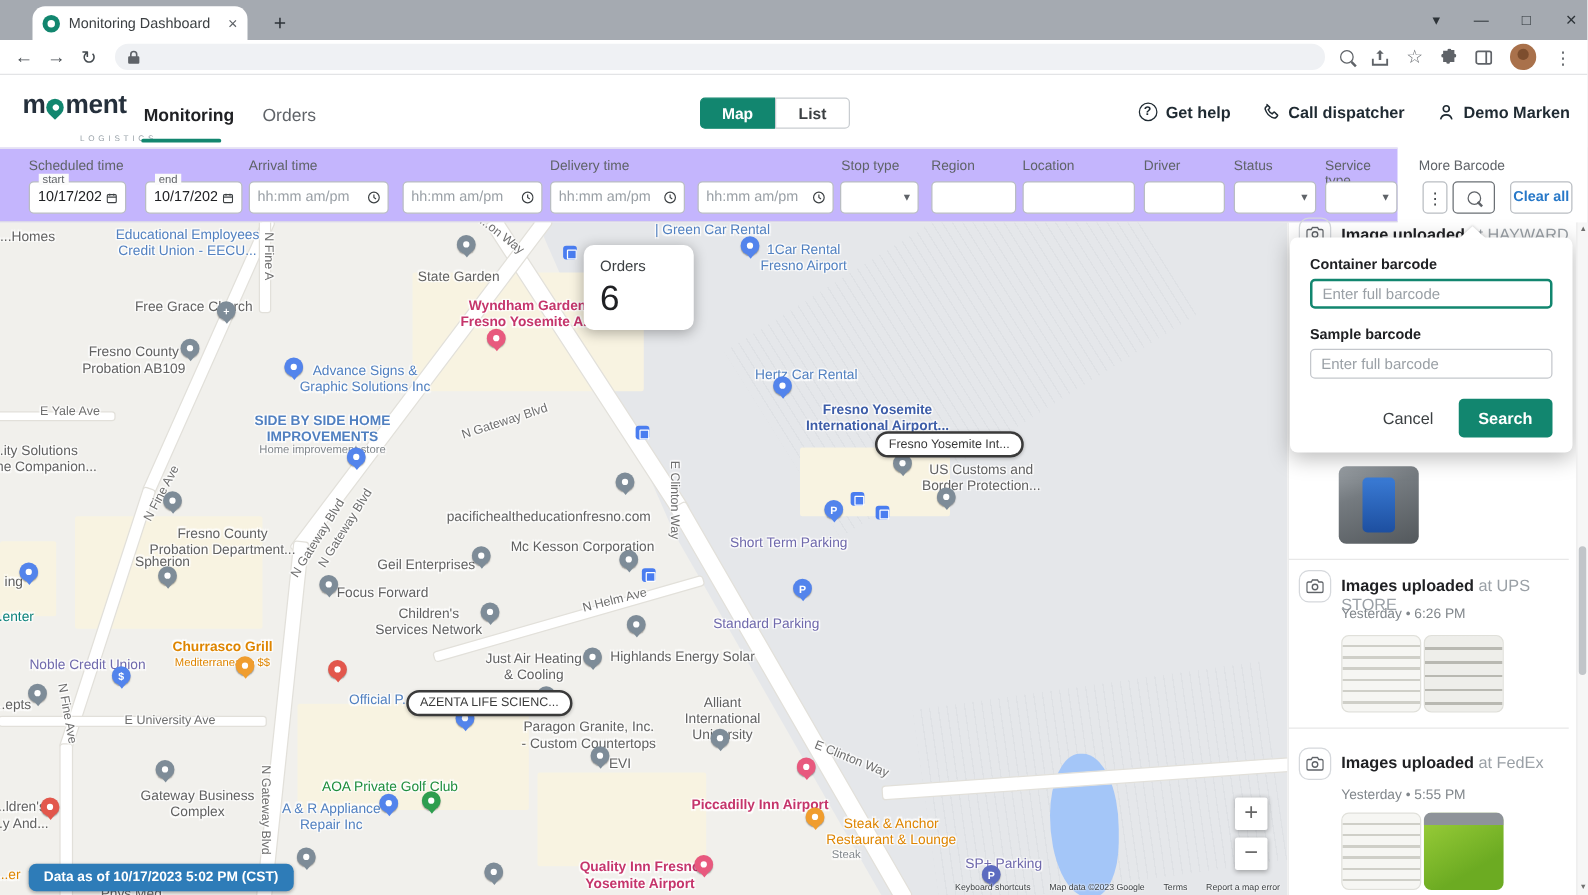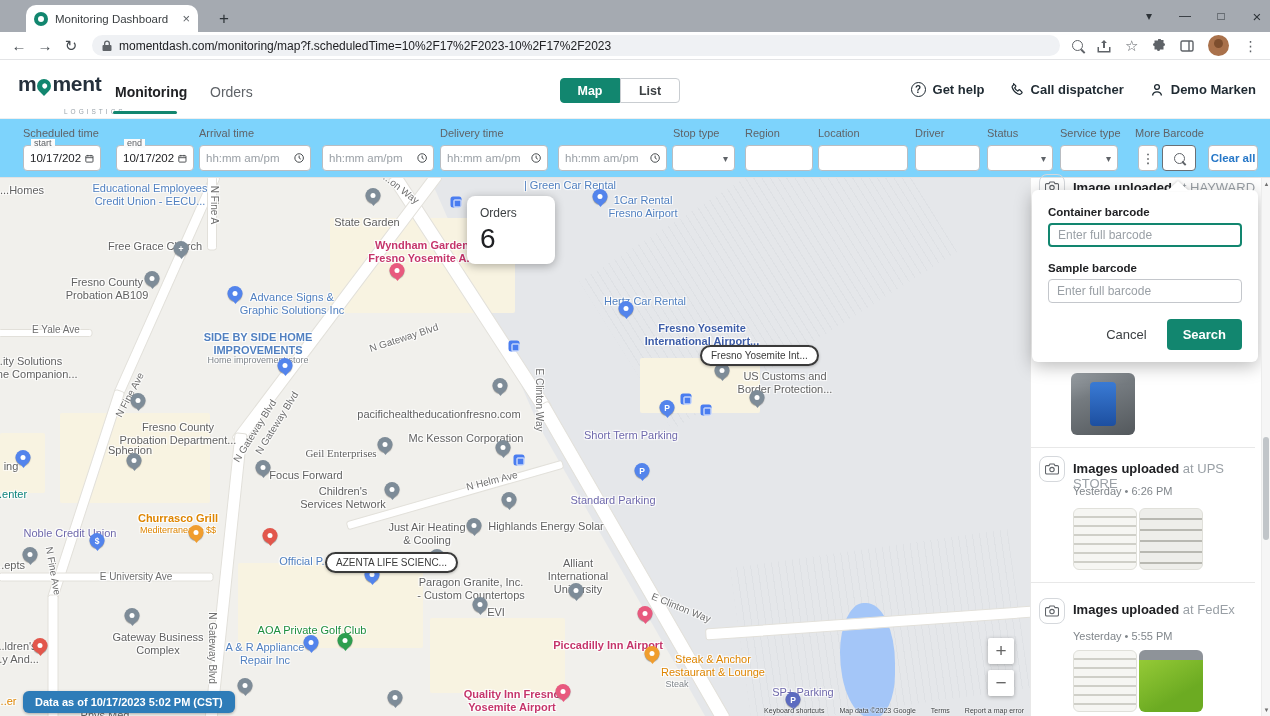--- a/index.html
+++ b/index.html
@@ -41,21 +41,21 @@
   .nav-underline{position:absolute;left:113px;top:51px;width:64px;height:3px;background:#12866F;border-radius:2px}
   .toggle{position:absolute;left:560px;top:18px;display:flex;height:25px}
   .toggle-btn{width:60px;font-size:12.5px;font-weight:bold;display:flex;align-items:center;justify-content:center;border:1px solid #c9cdd1}
   .toggle-btn.on{background:#12866F;color:#fff;border-color:#12866F;border-radius:4px 0 0 4px}
   .toggle-btn.off{background:#fff;color:#3c4043;border-radius:0 4px 4px 0}
   .hdr-actions{position:absolute;right:14px;top:22px;display:flex;gap:26px;align-items:center}
   .hdr-act{display:flex;align-items:center;gap:7px;font-size:13px;font-weight:600;color:#1f2a32}
   .qmark{width:15px;height:15px;border:1.5px solid #1f2a32;border-radius:50%;font-size:10px;font-weight:bold;display:flex;align-items:center;justify-content:center}
 
   
-  #filterbar{position:absolute;left:0;top:118px;width:1270px;height:60px;background:#7dd3fc;border-top:1px solid #efefef;border-bottom:1px solid #e2e2e2}
+  #filterbar{position:absolute;left:0;top:118px;width:1118px;height:60px;background:#c4b5fd;border-top:1px solid #efefef;border-bottom:1px solid #e2e2e2}
   .flabel{position:absolute;top:8px;font-size:11px;color:#5f6368}
   .fbox{position:absolute;top:26px;height:26px;border:1px solid #b9bdc2;border-radius:4px;background:#fff;display:flex;align-items:center;padding:0 6px;gap:4px}
   .fbox input{border:none;outline:none;width:100%;font-size:11.5px;color:#202124;font-family:"Liberation Sans",sans-serif;background:transparent}
   .fbox input::placeholder{color:#9aa0a6}
   .legend{position:absolute;top:-7px;left:7px;font-size:9px;color:#5f6368;background:#fbfbfb;padding:0 3px;line-height:9px}
   .chev{color:#5f6368;font-size:10px;margin-left:auto}
   .sq-btn{position:absolute;top:26px;height:26px;border:1px solid #b9bdc2;border-radius:4px;background:#fff;display:flex;align-items:center;justify-content:center;color:#3c4043}
   .clear-btn{position:absolute;top:26px;left:1208px;width:50px;height:26px;border:1px solid #b9bdc2;border-radius:4px;background:#fff;color:#2778c8;font-size:11.5px;font-weight:bold;display:flex;align-items:center;justify-content:center}
 
   
@@ -135,21 +135,20 @@
   </div>
 </div>
 <div id="toolbar">
   <span class="nav-ico icon-back" style="margin-left:6px"></span>
   <span class="nav-ico icon-fwd"></span>
   <span class="nav-ico icon-reload"></span>
   <div class="omnibox">
     <svg width="10" height="12" viewBox="0 0 10 12">
         <path d="M2 5V3.5a3 3 0 016 0V5h.5a1 1 0 011 1v4a1 1 0 01-1 1h-7a1 1 0 01-1-1V6a1 1 0 011-1H2zm1.3 0h3.4V3.5a1.7 1.7 0 00-3.4 0V5z" fill="#5f6368"></path>
       </svg>
-    <span class="omni-url">momentdash.com/monitoring/map?f.scheduledTime=10%2F17%2F2023-10%2F17%2F2023</span>
   </div>
   <div class="tb-icons">
     <span class="mag"></span>
     <svg width="14" height="14" viewBox="0 0 14 14">
         <path d="M7 1l3 3H8v5H6V4H4l3-3zM2 8v4h10V8h1.5v5.5h-13V8H2z" fill="#5f6368"></path>
       </svg>
     <span class="icon-star"></span>
     <svg width="14" height="14" viewBox="0 0 14 14">
         <path d="M6 1a1.5 1.5 0 013 0h2.5V4a1.5 1.5 0 010 3v3.5H8A1.5 1.5 0 015 10.5H2.5V7a1.5 1.5 0 010-3V1.5H6z" fill="#5f6368"></path>
       </svg>
@@ -333,21 +332,21 @@
 IMPROVEMENTS</div>
       <div class="mlabel lc-tiny" style="left: 258px; top: 182px;">Home improvement store</div>
       <div class="mlabel lc-gray" style="left: 28px; top: 190px;">...ity Solutions
 ...ome Companion...</div>
       <div class="mlabel lc-road" style="left: 130px; top: 217px; transform: translate(-50%, -50%) rotate(-62deg);">N Fine Ave</div>
       <div class="mlabel lc-gray" style="left: 178px; top: 256px;">Fresno County
 Probation Department...</div>
       <div class="mlabel lc-gray" style="left: 130px; top: 272px;">Spherion</div>
       <div class="mlabel lc-road" style="left: 255px; top: 253px; transform: translate(-50%, -50%) rotate(-58deg);">N Gateway Blvd</div>
       <div class="mlabel lc-road" style="left: 277px; top: 245px; transform: translate(-50%, -50%) rotate(-58deg);">N Gateway Blvd</div>
-      <div class="mlabel lc-gray" style="left: 341px; top: 275px; font-family: Liberation Serif, serif;">Geil Enterprises</div>
+      <div class="mlabel lc-gray" style="left: 341px; top: 275px;">Geil Enterprises</div>
       <div class="mlabel lc-gray" style="left: 306px; top: 297px;">Focus Forward</div>
       <div class="mlabel lc-gray" style="left: 439px; top: 236px; text-align: center;">pacifichealtheducationfresno.com</div>
       <div class="mlabel lc-gray" style="left: 466px; top: 260px;">Mc Kesson Corporation</div>
       <div class="mlabel lc-road" style="left: 492px; top: 303px; transform: translate(-50%, -50%) rotate(-14deg);">N Helm Ave</div>
       <div class="mlabel lc-gray" style="left: 343px; top: 320px;">Children's
 Services Network</div>
       <div class="mlabel lc-gray" style="left: 427px; top: 356px;">Just Air Heating
 &amp; Cooling</div>
       <div class="mlabel lc-gray" style="left: 546px; top: 348px;">Highlands Energy Solar</div>
       <div class="mlabel lc-purple" style="left: 613px; top: 322px;">Standard Parking</div>

